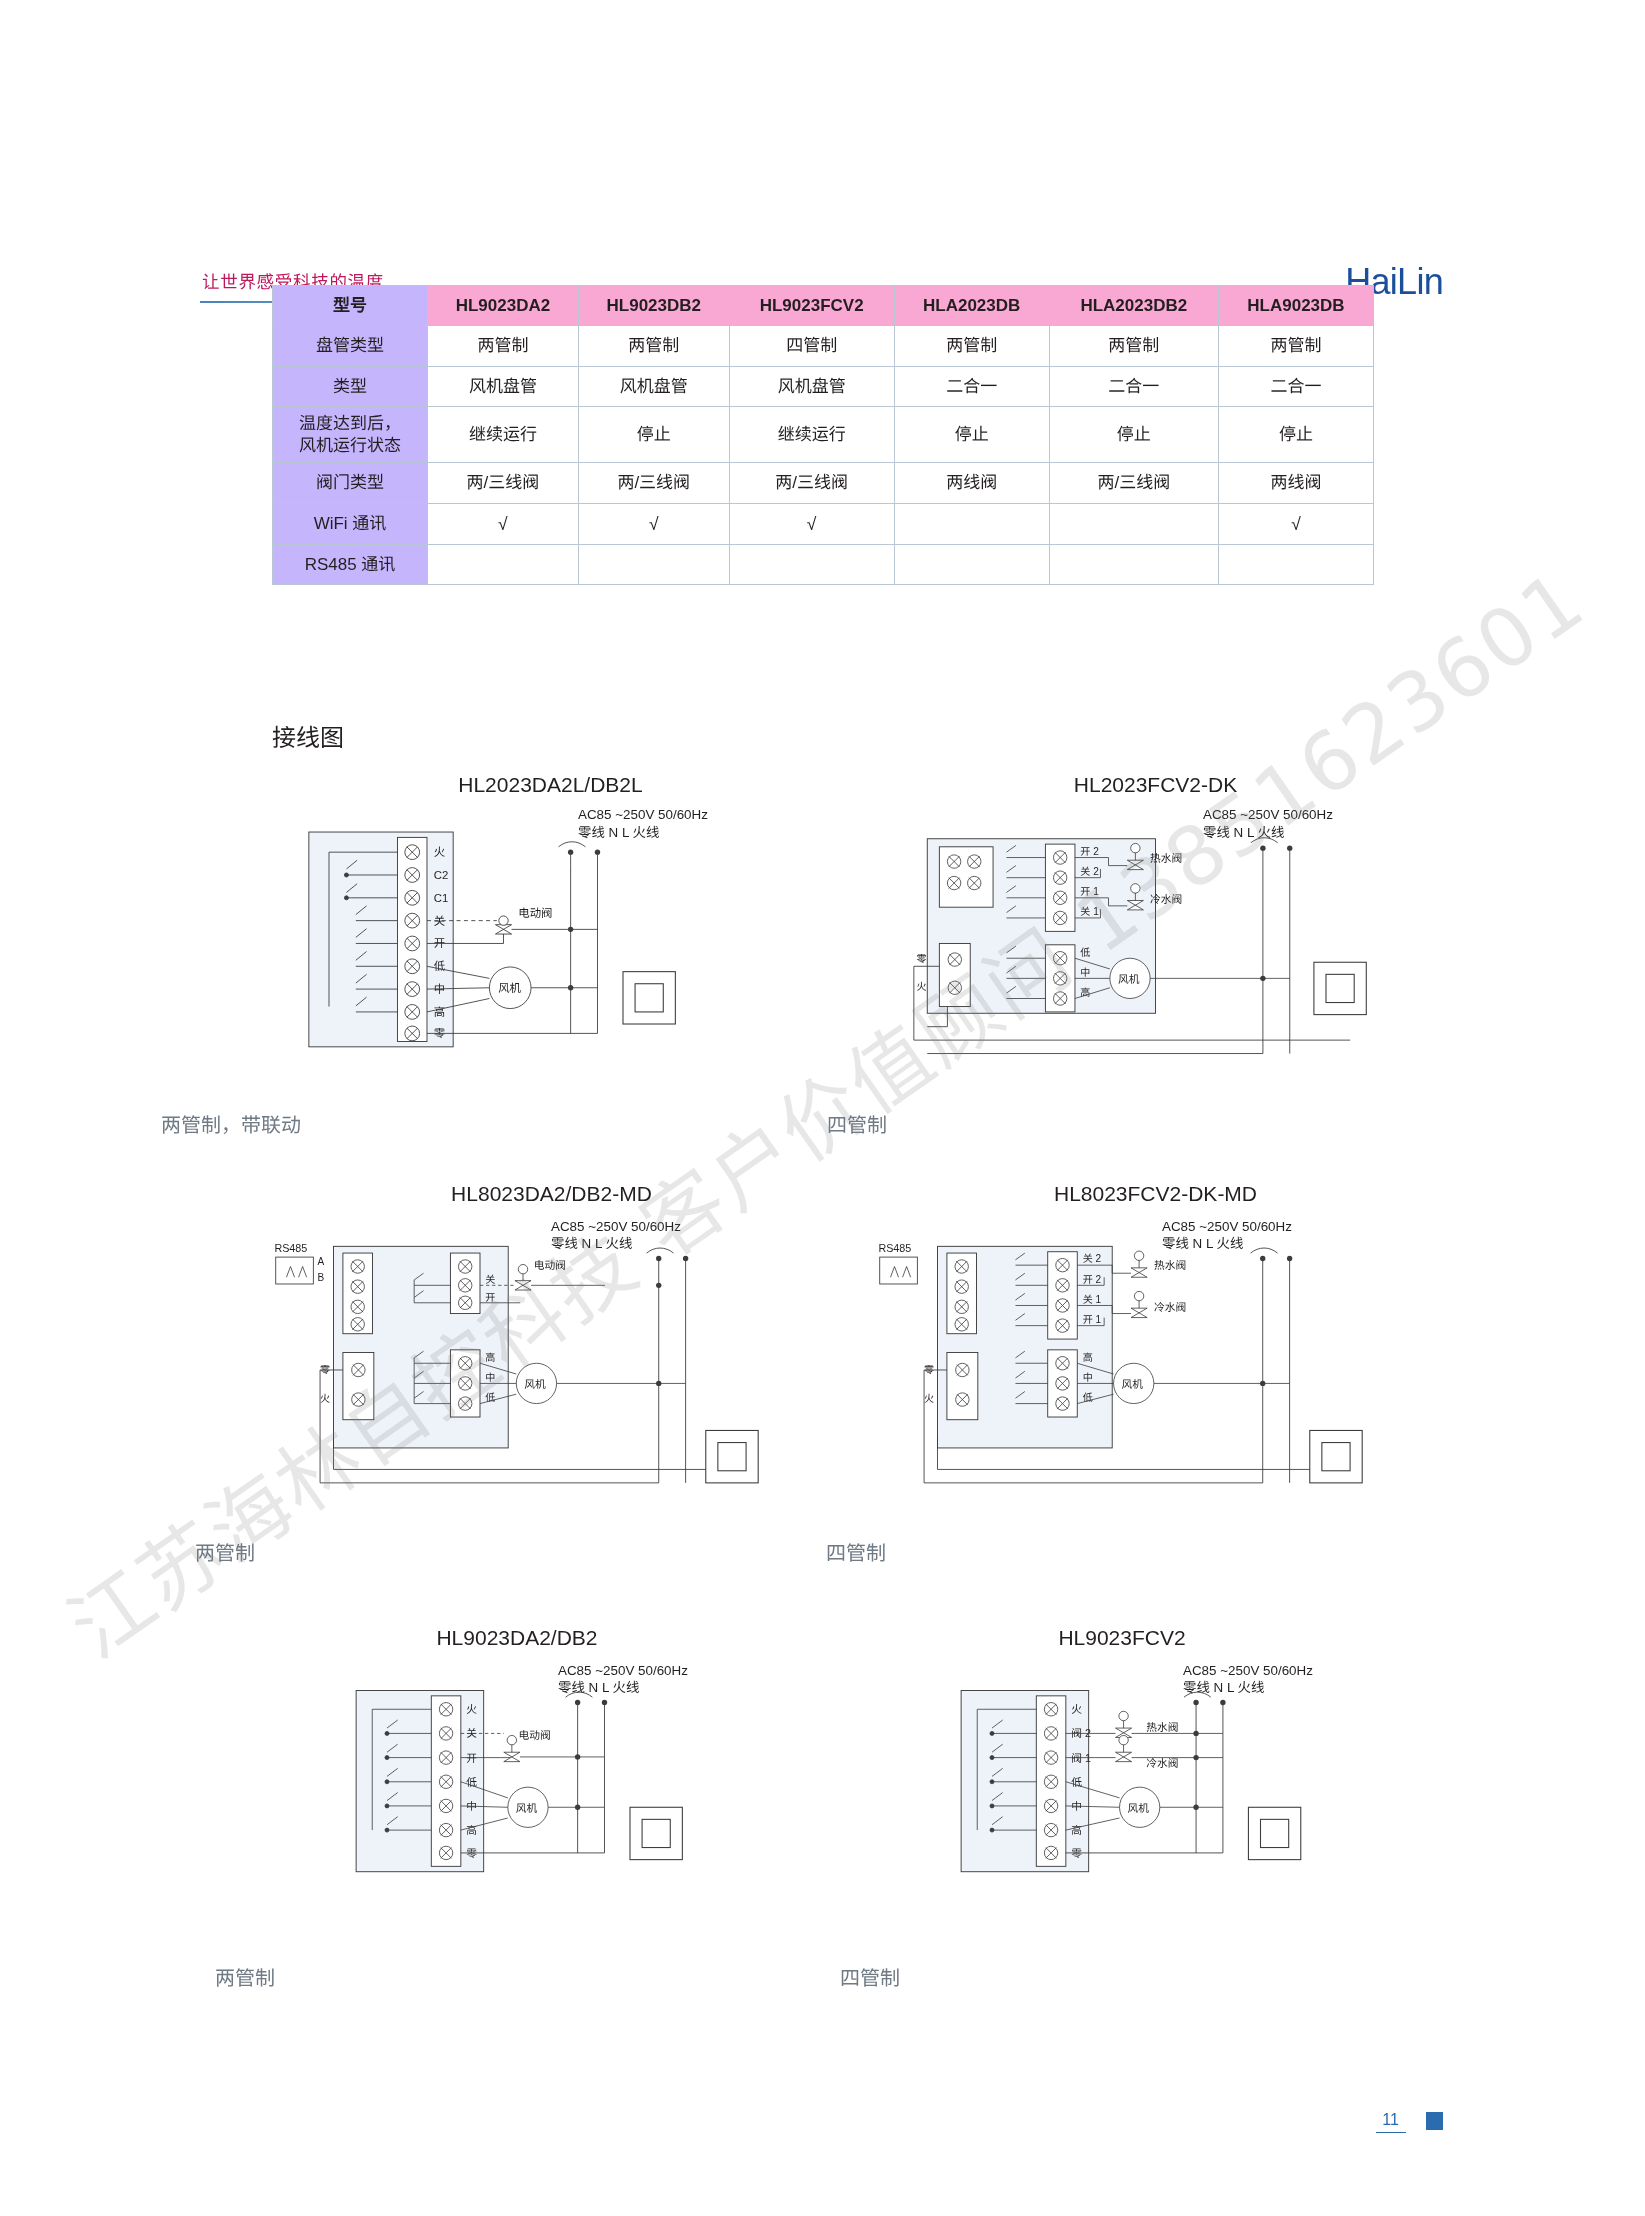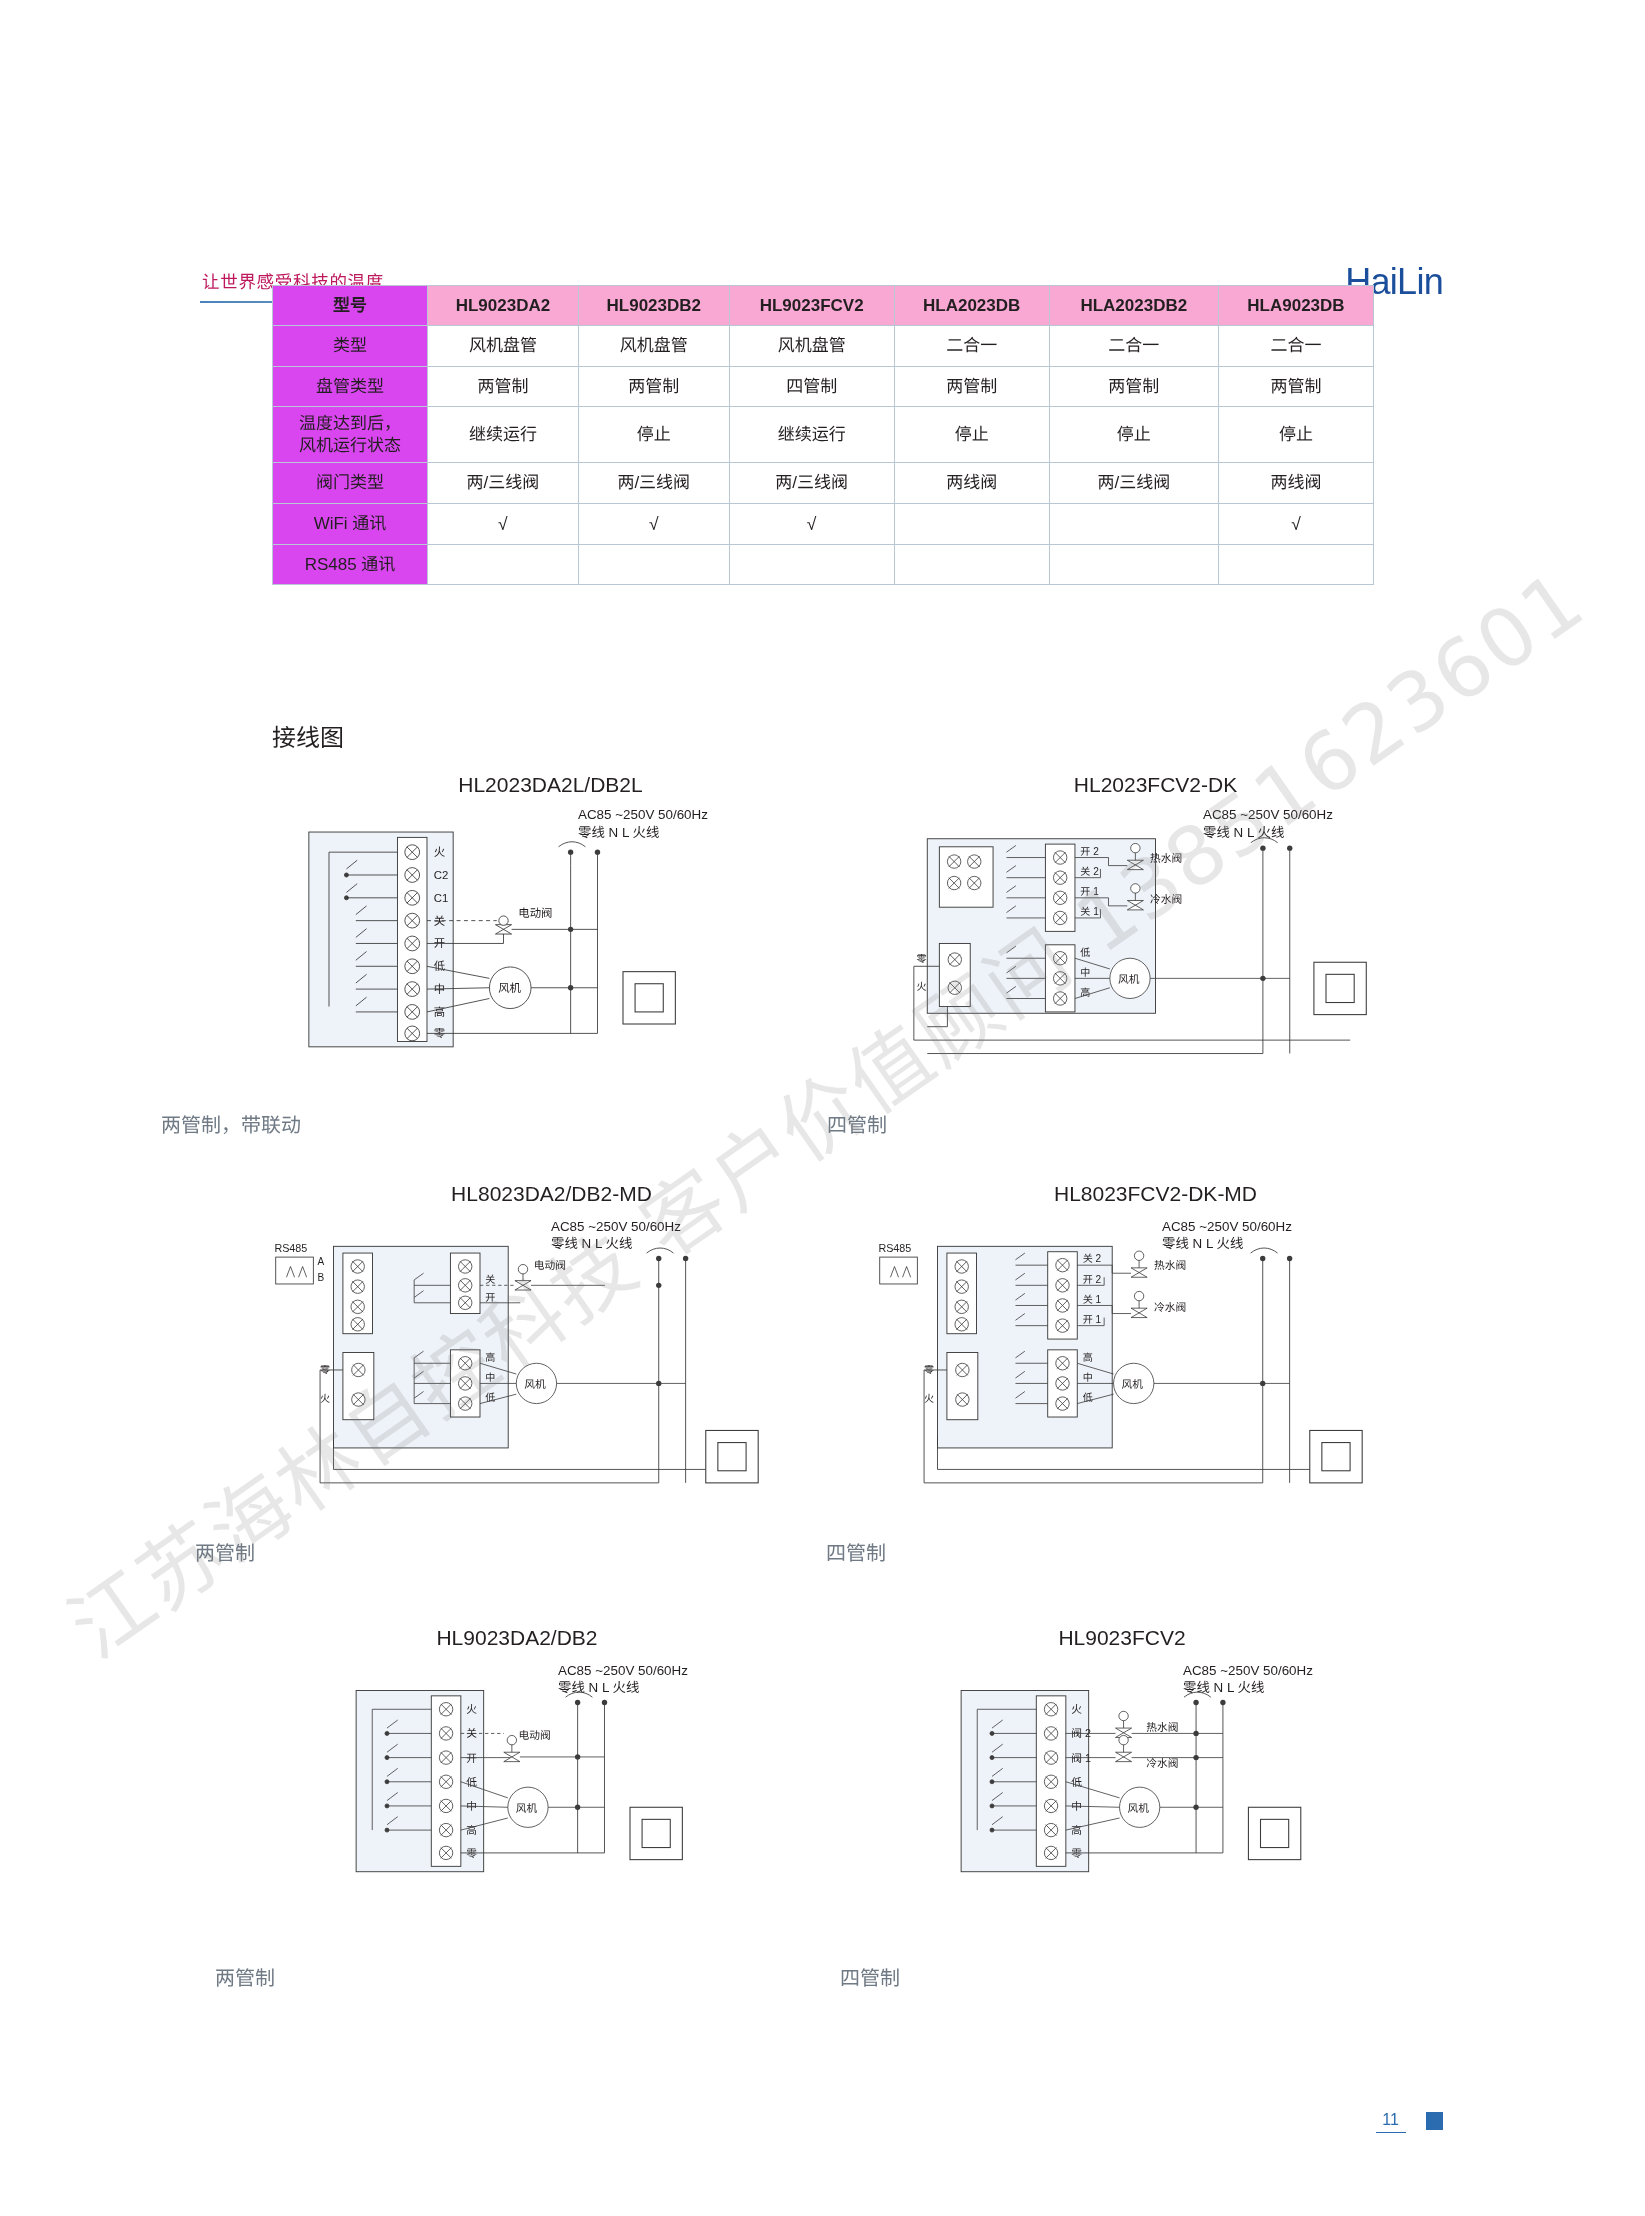--- a/index.html
+++ b/index.html
@@ -39,21 +39,21 @@
   }
   .spec-table td, .spec-table th {
     border: 0.7px solid #b9c6d4;
     text-align:center;
     padding: 8.7px 2.7px;
     font-weight: normal;
     color:#231f20;
     line-height:1.3;
   }
   .spec-table thead td { background:#f9a8d4; font-weight:bold; }
-  .spec-table td.rowhead { background:#d946ef; width:155px; }
+  .spec-table td.rowhead { background:#c4b5fd; width:155px; }
   .spec-table td.tall { padding: 5.4px 2.7px; }
   .chk { font-size:17.5px; }
 
   
   .section-title {
     position:absolute; left:272px; top:718px;
     font-size: 24px; font-weight:normal; color:#231f20;
   }
 
   
@@ -115,36 +115,36 @@
         <td>HL9023DA2</td>
         <td>HL9023DB2</td>
         <td>HL9023FCV2</td>
         <td>HLA2023DB</td>
         <td>HLA2023DB2</td>
         <td>HLA9023DB</td>
       </tr>
     </thead>
     <tbody>
       <tr>
+        <td class="rowhead">盘管类型</td>
+        <td>两管制</td>
+        <td>两管制</td>
+        <td>四管制</td>
+        <td>两管制</td>
+        <td>两管制</td>
+        <td>两管制</td>
+      </tr>
+      <tr>
         <td class="rowhead">类型</td>
         <td>风机盘管</td>
         <td>风机盘管</td>
         <td>风机盘管</td>
         <td>二合一</td>
         <td>二合一</td>
         <td>二合一</td>
-      </tr>
-      <tr>
-        <td class="rowhead">盘管类型</td>
-        <td>两管制</td>
-        <td>两管制</td>
-        <td>四管制</td>
-        <td>两管制</td>
-        <td>两管制</td>
-        <td>两管制</td>
       </tr>
       <tr>
         <td class="rowhead tall" style="white-space:pre-line">温度达到后，
 风机运行状态</td>
         <td>继续运行</td>
         <td>停止</td>
         <td>继续运行</td>
         <td>停止</td>
         <td>停止</td>
         <td>停止</td>

